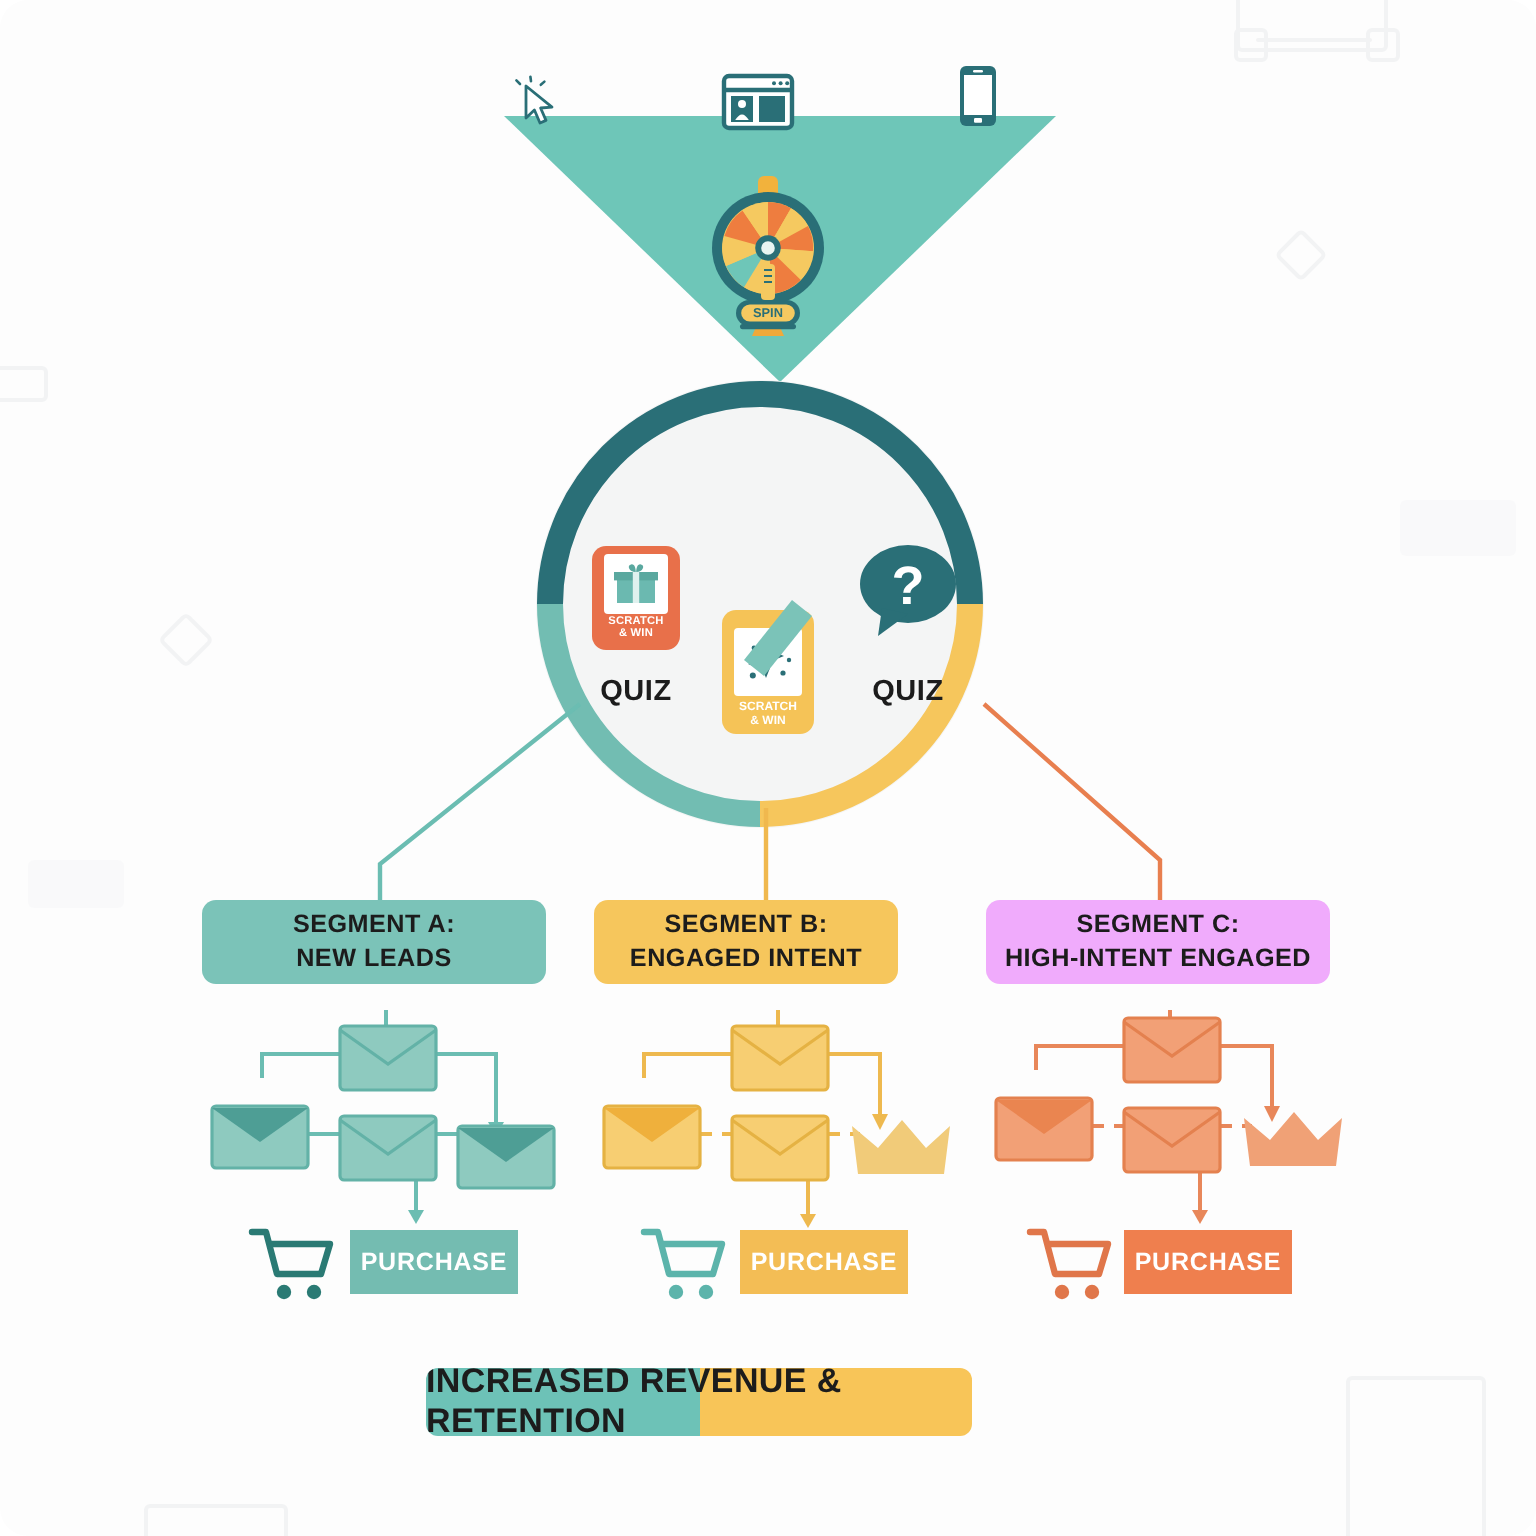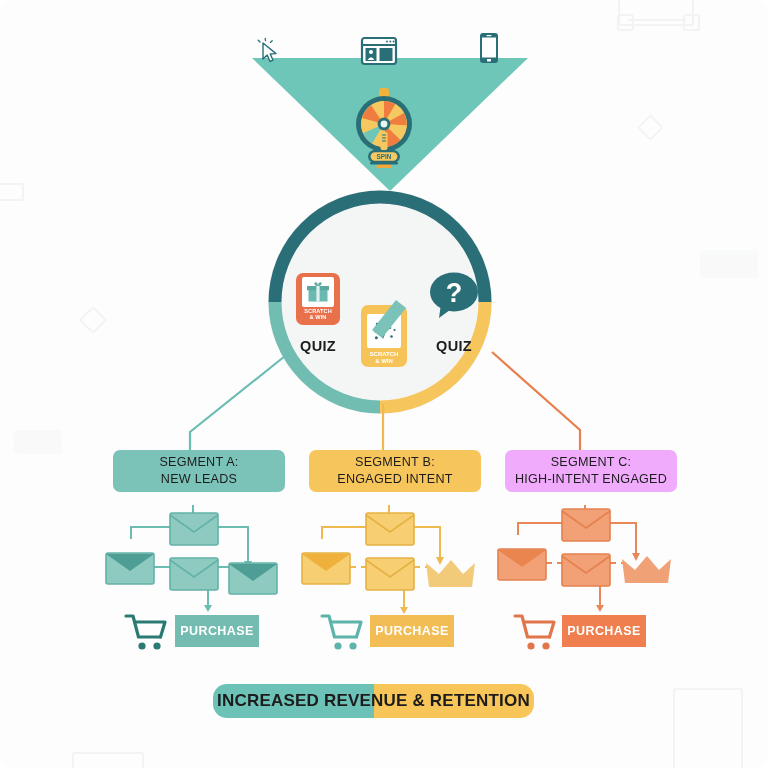--- a/index.html
+++ b/index.html
@@ -88,25 +88,25 @@
   }
   .quiz-label-right{
     position:absolute;left:424px;top:338px;width:60px;text-align:center;
     font-size:14.5px;font-weight:bold;color:#1c1c1c;letter-spacing:.3px;
   }
 
   
   .seg{
     position:absolute;top:450px;height:42px;border-radius:7px;
     display:flex;align-items:center;justify-content:center;
-    text-align:center;font-size:12.6px;font-weight:normal;
-    line-height:1.32;letter-spacing:.25px;color:#1c1c1c;margin-left:12px;
+    text-align:center;font-size:12.6px;font-weight:bold;
+    line-height:1.32;letter-spacing:.25px;color:#1c1c1c;
   }
   .seg.a{left:101px;width:172px;background:#7bc3b8;}
-  .seg.b{left:297px;width:172px;background:#f6c65c;}
+  .seg.b{left:297px;width:152px;background:#f6c65c;}
   .seg.c{left:493px;width:172px;background:#f0abfc;}
 
   
   .flow{position:absolute;top:505px;width:190px;height:160px;}
   .flow.a{left:98px;}
   .flow.b{left:294px;}
   .flow.c{left:490px;}
 
   .purchase{
     position:absolute;height:32px;border-radius:0;
@@ -117,22 +117,22 @@
   .purchase.b{left:370px;top:615px;width:84px;background:#f3bd55;}
   .purchase.c{left:562px;top:615px;width:84px;background:#ef7f4e;}
 
   .cart{position:absolute;top:612px;width:44px;height:40px;}
   .cart.a{left:124px;}
   .cart.b{left:320px;}
   .cart.c{left:513px;}
 
   
   .banner{
-    position:absolute;left:213px;top:684px;width:321px;height:34px;
-    border-radius:14px;overflow:hidden;
+    position:absolute;left:213px;top:684px;width:273px;height:34px;
+    border-radius:6px;overflow:hidden;
     display:flex;align-items:center;justify-content:center;
   }
   .banner .half-l{position:absolute;left:0;top:0;width:50%;height:100%;background:#6dc2b7;}
   .banner .half-r{position:absolute;right:0;top:0;width:50%;height:100%;background:#f8c558;}
   .banner .txt{
     position:relative;z-index:2;color:#1c1c1c;
     font-size:17px;font-weight:bold;letter-spacing:.2px;
   }
   svg{display:block;overflow:visible;}
 </style>

